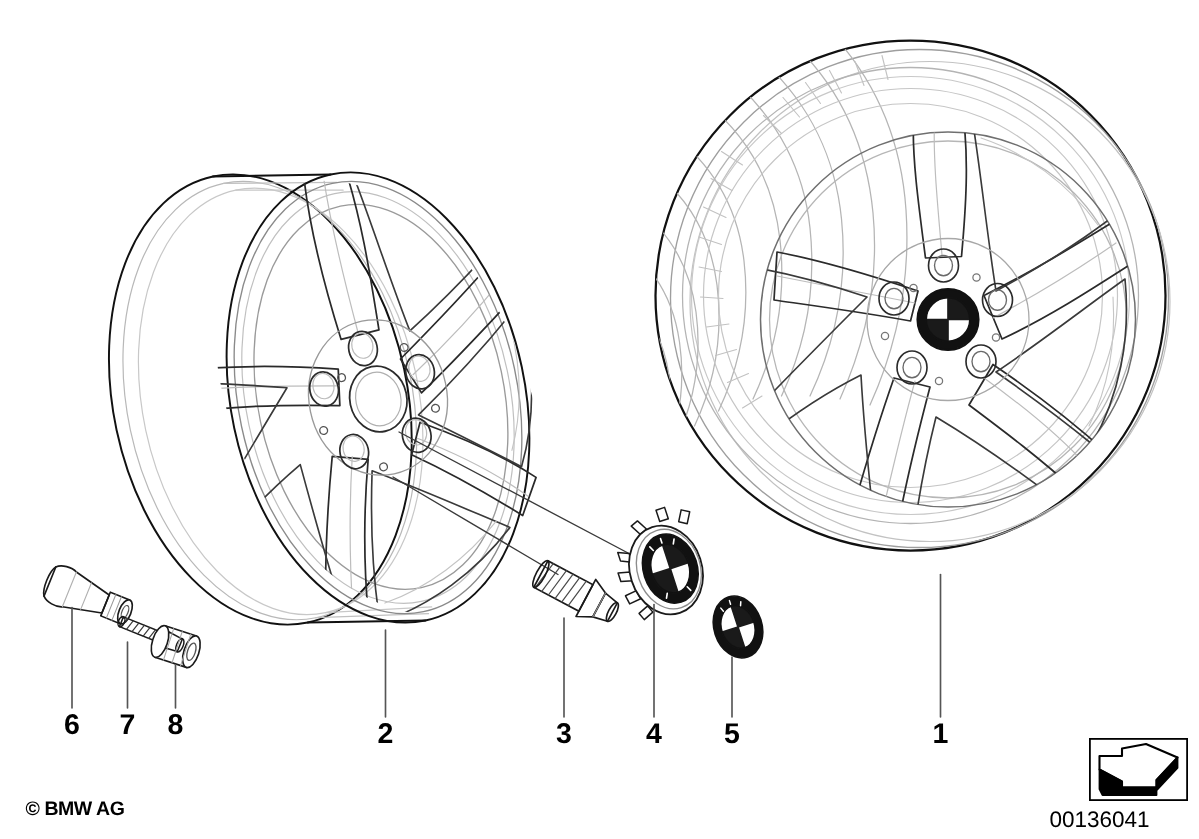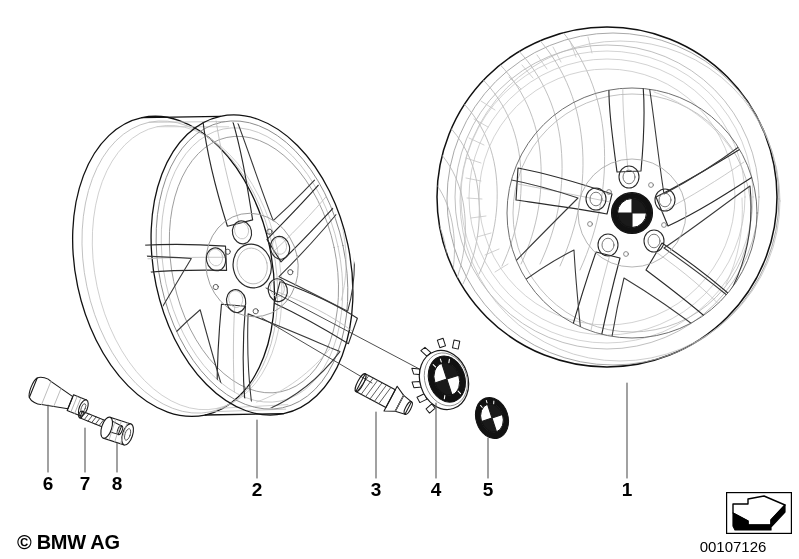--- a/index.html
+++ b/index.html
@@ -34,21 +34,21 @@
     line-height: 1;
     text-align: center;
     transform: translateX(-50%);
     user-select: none;
   }
   #copyright {
     position: absolute;
     left: 17px;
     top: 531px;
     font-family: "Liberation Sans", sans-serif;
-    font-size: 20px;
+    font-size: 13px;
     font-weight: bold;
     color: #000000;
     letter-spacing: -0.3px;
     white-space: nowrap;
   }
   #drawing-number {
     position: absolute;
     left: 733px;
     top: 538px;
     transform: translateX(-50%);
@@ -437,15 +437,15 @@
   <div class="callout" style="left:117px; top:474px;">8</div>
 
   <div id="copyright">© BMW AG</div>
 
   <svg id="arrow-box" viewBox="0 0 66 42" xmlns="http://www.w3.org/2000/svg">
     <rect x="0.5" y="0.5" width="65" height="41" fill="#ffffff" stroke="#000000" stroke-width="1.4"></rect>
     <path d="M7 21 L7 12 L22 12 L22 7 L38 4 L59 13 L45 28 L45 33 L22 33 L22 29 Z" fill="#ffffff" stroke="#000000" stroke-width="1.4" stroke-linejoin="round"></path>
     <path d="M7 21 L22 29 L22 33 L45 33 L45 28 L59 13 L59 20 L45 35 L45 38 L9 38 L7 34 Z" fill="#000000" stroke="#000000" stroke-width="1.2" stroke-linejoin="round"></path>
   </svg>
 
-  <div id="drawing-number">00107126</div>
+  <div id="drawing-number">00136041</div>
 
 </div>
 
 </body></html>

